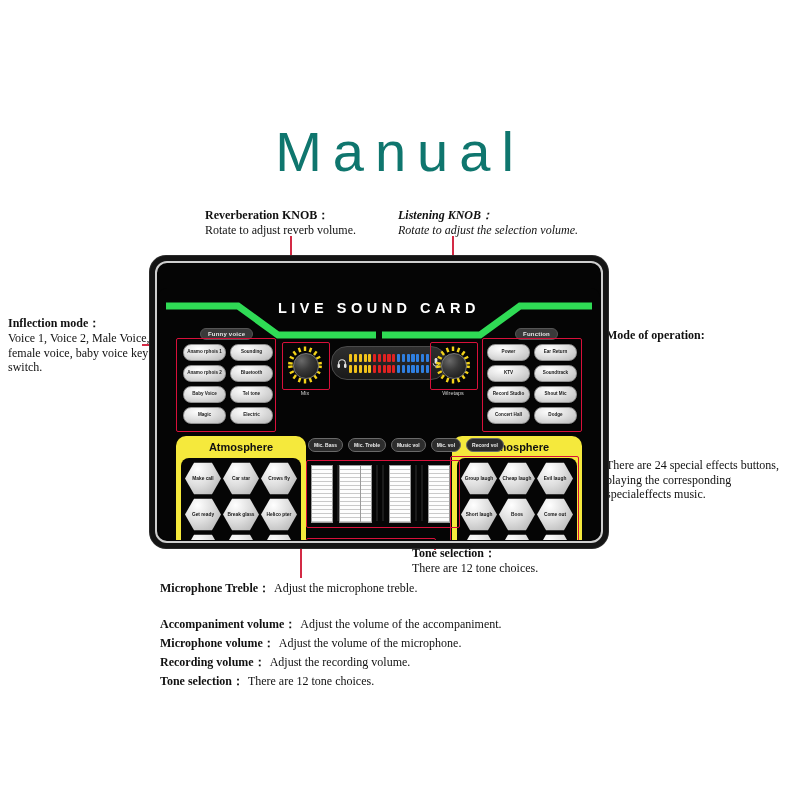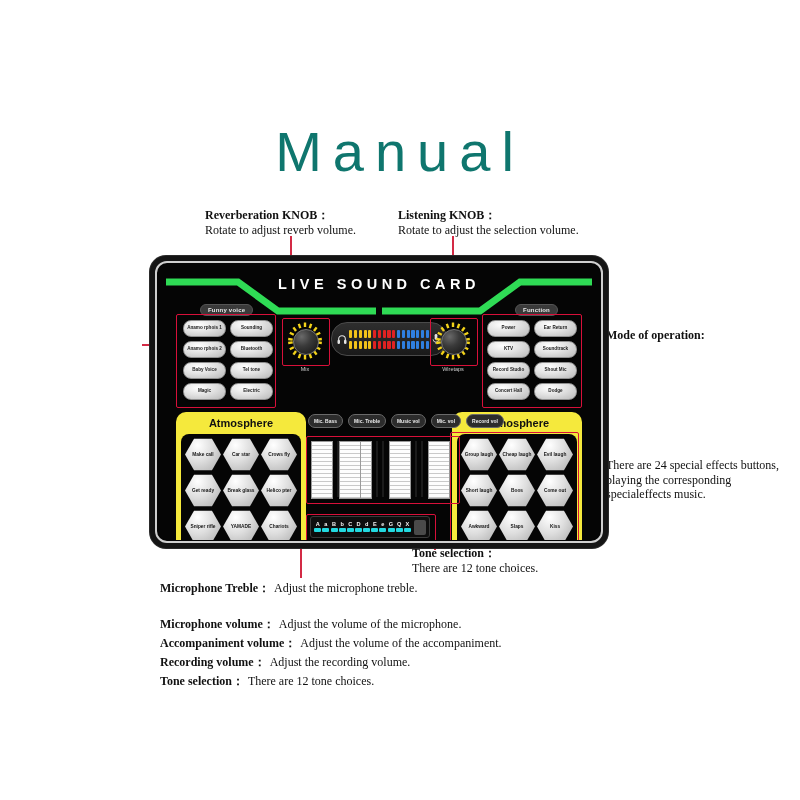--- a/index.html
+++ b/index.html
@@ -28,21 +28,21 @@
   
   .device{
     position:absolute;left:150px;top:256px;width:458px;height:292px;
     background:#141414;border-radius:16px;
     box-shadow:0 0 0 1px #2a2a2a;
   }
   .device .bezel{
     position:absolute;inset:5px;border:2px solid #cfcfcf;border-radius:12px;
     background:#050505;
   }
-  .face{position:absolute;inset:8px;border-radius:9px;background:#050505;overflow:hidden;}
+  .face{position:absolute;inset:8px;border-radius:9px;background:#050505;overflow:hidden;margin-top:24px;}
 
   
   .zig{position:absolute;left:0;top:0;width:442px;height:72px;}
 
   .brand{
     position:absolute;left:0;top:12px;width:442px;text-align:center;
     font-family:"Liberation Sans", sans-serif;
     color:#fff;font-size:14.5px;font-weight:bold;letter-spacing:4.5px;
   }
   .model{
@@ -154,26 +154,30 @@
 <div class="page">
 
   <div class="title">Manual</div>
 
   <div class="ann" style="left:205px;top:208px;width:180px;">
     <div class="hd">Reverberation KNOB：</div>
     <div class="bd">Rotate to adjust reverb volume.</div>
   </div>
   <div class="leader" style="left:290px;top:236px;width:1.6px;height:64px;"></div>
 
-  <div class="ann" style="left:398px;top:208px;width:210px;">
+  <div class="ann" style="left:398px;top:208px;width:210px;font-style:italic;">
     <div class="hd">Listening KNOB：</div>
     <div class="bd">Rotate to adjust the selection volume.</div>
   </div>
   <div class="leader" style="left:452px;top:236px;width:1.6px;height:64px;"></div>
 
+  <div class="ann" style="left:8px;top:316px;width:150px;">
+    <div class="hd">Inflection mode：</div>
+    <div class="bd">Voice 1, Voice 2, Male Voice, female voice, baby voice key switch.</div>
+  </div>
   <div class="leader" style="left:142px;top:344px;width:38px;height:1.6px;"></div>
 
   <div class="ann" style="left:606px;top:328px;width:190px;">
     <div class="hd">Mode of operation:</div>
   </div>
   <div class="leader" style="left:572px;top:347px;width:34px;height:1.6px;"></div>
 
   <div class="ann" style="left:606px;top:458px;width:190px;">
     <div class="bd">There are 24 special effects buttons, playing the corresponding specialeffects music.</div>
   </div>
@@ -186,26 +190,26 @@
   <div class="leader" style="left:434px;top:528px;width:1.6px;height:22px;"></div>
 
   <div class="leader" style="left:300px;top:490px;width:1.6px;height:88px;"></div>
 
   <div class="ann" style="left:160px;top:578px;width:440px;">
     <div style="margin-bottom:18px;">
       <span class="hd">Microphone Treble：</span>
       <span class="bd">Adjust the microphone treble.</span>
     </div>
     <div style="margin-bottom:1px;">
+      <span class="hd">Accompaniment volume：</span>
+      <span class="bd">Adjust the volume of the accompaniment.</span>
+    </div>
+    <div style="margin-bottom:1px;">
       <span class="hd">Microphone volume：</span>
       <span class="bd">Adjust the volume of the microphone.</span>
-    </div>
-    <div style="margin-bottom:1px;">
-      <span class="hd">Accompaniment volume：</span>
-      <span class="bd">Adjust the volume of the accompaniment.</span>
     </div>
     <div style="margin-bottom:1px;">
       <span class="hd">Recording volume：</span>
       <span class="bd">Adjust the recording volume.</span>
     </div>
     <div>
       <span class="hd">Tone selection：</span>
       <span class="bd">There are 12 tone choices.</span>
     </div>
   </div>

